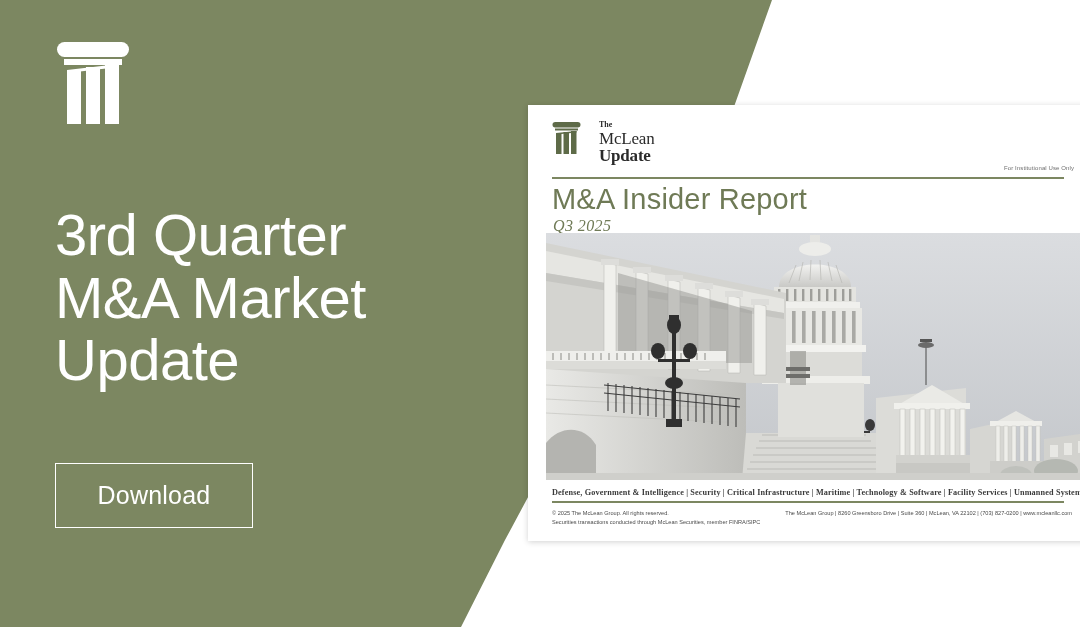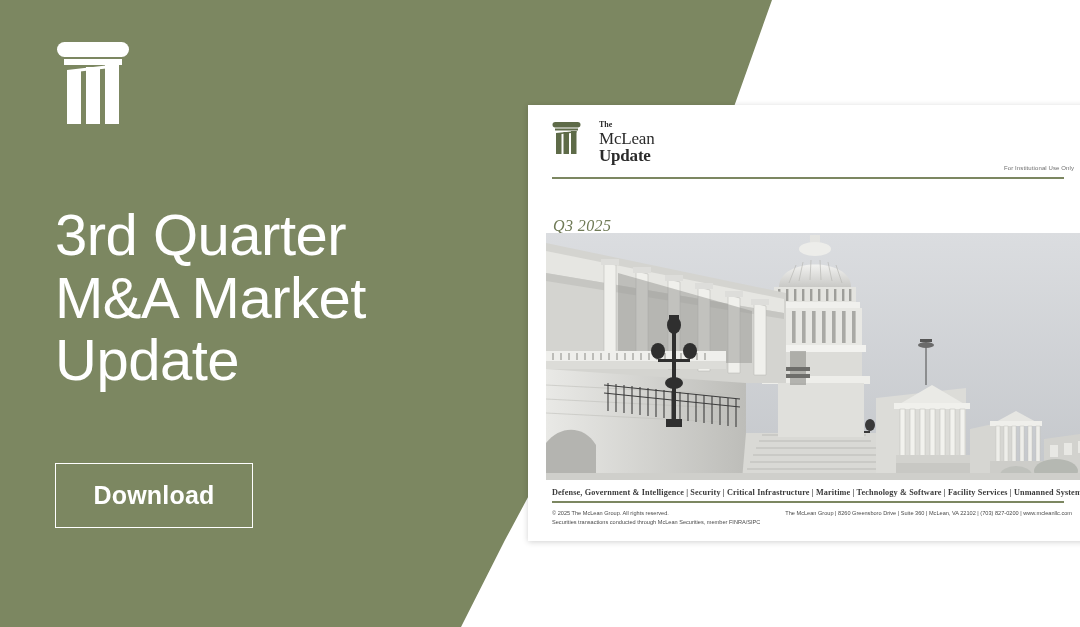--- a/index.html
+++ b/index.html
@@ -59,21 +59,21 @@
     left: 55px;
     top: 463px;
     width: 198px;
     height: 65px;
     box-sizing: border-box;
     border: 1px solid #ffffff;
     background: transparent;
     color: #ffffff;
     font-family: "Liberation Sans", sans-serif;
     font-size: 25px;
-    font-weight: 700;
+    font-weight: 400;
     letter-spacing: 0.2px;
     display: flex;
     align-items: center;
     justify-content: center;
     cursor: pointer;
     padding: 0;
   }
 
   
   .cover {
@@ -273,20 +273,21 @@
         <span class="cover-brand-text">
           <span class="brand-the">The</span>
           <span class="brand-mclean">McLean</span>
           <span class="brand-group">Update</span>
         </span>
       </div>
 
       <div class="cover-usenote">For Institutional Use Only</div>
       <div class="cover-rule"></div>
 
+      <div class="cover-title">M&amp;A Insider Report</div>
       <div class="cover-subtitle">Q3 2025</div>
 
       <div class="cover-photo">
         <svg width="542" height="247" viewBox="0 0 542 247" preserveAspectRatio="none" xmlns="http://www.w3.org/2000/svg" aria-hidden="true">
           <defs>
             <linearGradient id="sky" x1="0" y1="0" x2="0" y2="1">
               <stop offset="0%" stop-color="#dbdde0"></stop>
               <stop offset="100%" stop-color="#c4c7cb"></stop>
             </linearGradient>
             <linearGradient id="stone" x1="0" y1="0" x2="0" y2="1">

